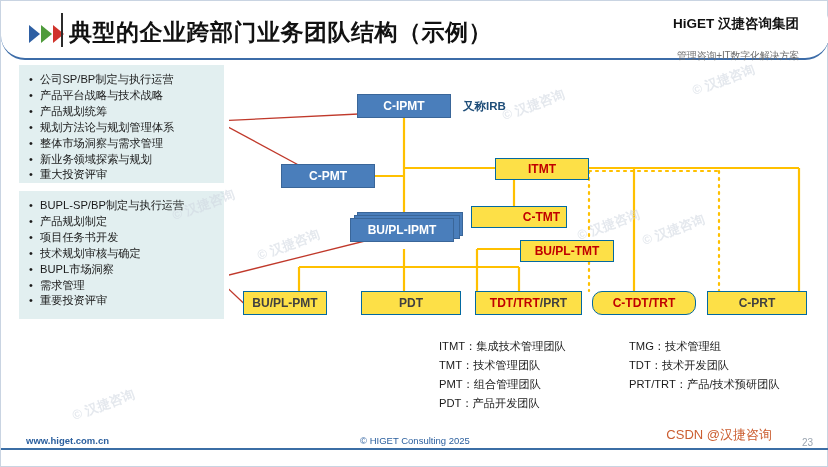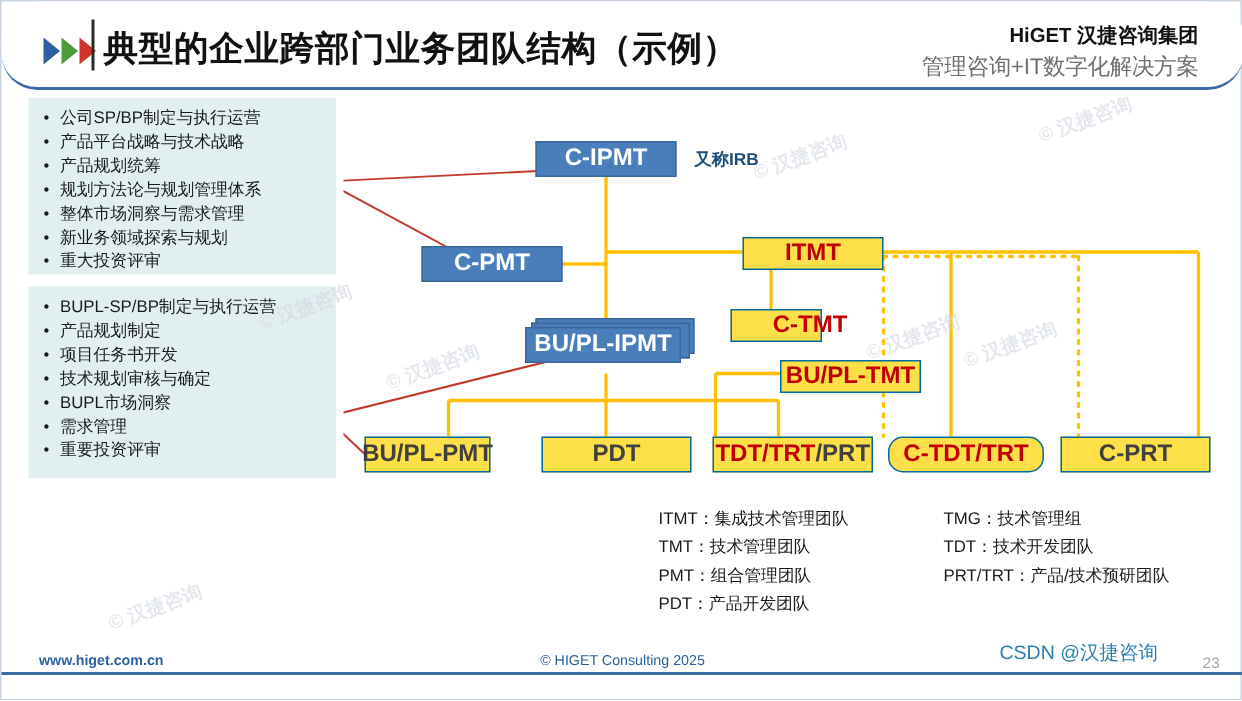--- a/index.html
+++ b/index.html
@@ -48,21 +48,21 @@
   }
 
   #brand{
     position:absolute;right:30px;top:14px;text-align:right;
   }
   #brand-main{
     font-size:13.5px;font-weight:bold;color:#111111;white-space:nowrap;
     letter-spacing:0px;
   }
   #brand-sub{
-    font-size:15px;color:#6f6f6f;white-space:nowrap;margin-top:2px;
+    font-size:10px;color:#6f6f6f;white-space:nowrap;margin-top:16px;
     letter-spacing:-0.2px;
   }
 
   
   .info-box{
     position:absolute;
     background:#e2eff0;
     border:none;
     box-sizing:border-box;
     padding:7px 6px 6px 10px;
@@ -82,21 +82,21 @@
 
   
   #chart{
     position:absolute;left:228px;top:62px;width:592px;height:262px;
   }
   #chart svg{position:absolute;left:0;top:0;}
 
   .node{
     position:absolute;box-sizing:border-box;
     display:flex;align-items:center;justify-content:center;
-    font-size:16px;font-weight:bold;
+    font-size:12px;font-weight:bold;
     white-space:nowrap;
   }
   .node.blue{
     background:#4a7ebb;border:1px solid #3a6699;color:#ffffff;
   }
   .node.gray{
     background:#fde047;border:1px solid #0369a1;color:#c00000;
   }
   .node.gray.dark{color:#404040;}
   .stack-shadow{
@@ -139,21 +139,21 @@
   
   .wm{
     position:absolute;
     font-size:13px;color:#cfd6e0;opacity:0.55;
     transform:rotate(-20deg);
     white-space:nowrap;pointer-events:none;
     font-weight:bold;
   }
   #wm-csdn{
     position:absolute;right:55px;bottom:22px;
-    font-size:13px;color:#0369a1;white-space:nowrap;
+    font-size:13px;color:#c2410c;white-space:nowrap;
     opacity:0.85;
   }
 </style>
 </head>
 <body>
 
 <div id="slide">
 
   <div id="header">
     <div class="chev-group">
@@ -287,21 +287,21 @@
     <div class="annot" style="left:234px;top:36px;">又称IRB</div>
 
     <div class="node blue" style="left:52px;top:101px;width:94px;height:24px;">C-PMT</div>
 
     <div class="stack-shadow" style="left:128px;top:149px;width:104px;height:22px;"></div>
     <div class="stack-shadow" style="left:125px;top:152px;width:104px;height:22px;"></div>
     <div class="node blue" style="left:121px;top:155px;width:104px;height:24px;">BU/PL-IPMT</div>
 
     <div class="node gray" style="left:266px;top:95px;width:94px;height:22px;">ITMT</div>
 
-    <div class="node gray" style="left:258px;top:143px;width:61px;height:22px;padding-left:45px;">C-TMT</div>
+    <div class="node gray" style="left:242px;top:143px;width:96px;height:22px;padding-left:45px;">C-TMT</div>
 
     <div class="node gray" style="left:291px;top:177px;width:94px;height:22px;">BU/PL-TMT</div>
 
     <div class="node gray dark" style="left:14px;top:228px;width:84px;height:24px;">BU/PL-PMT</div>
 
     <div class="node gray dark" style="left:132px;top:228px;width:100px;height:24px;">PDT</div>
 
     <div class="node gray" style="left:246px;top:228px;width:107px;height:24px;">
       <span class="mixed-red">TDT/TRT</span>
         <span class="mixed-dark">/PRT</span>

